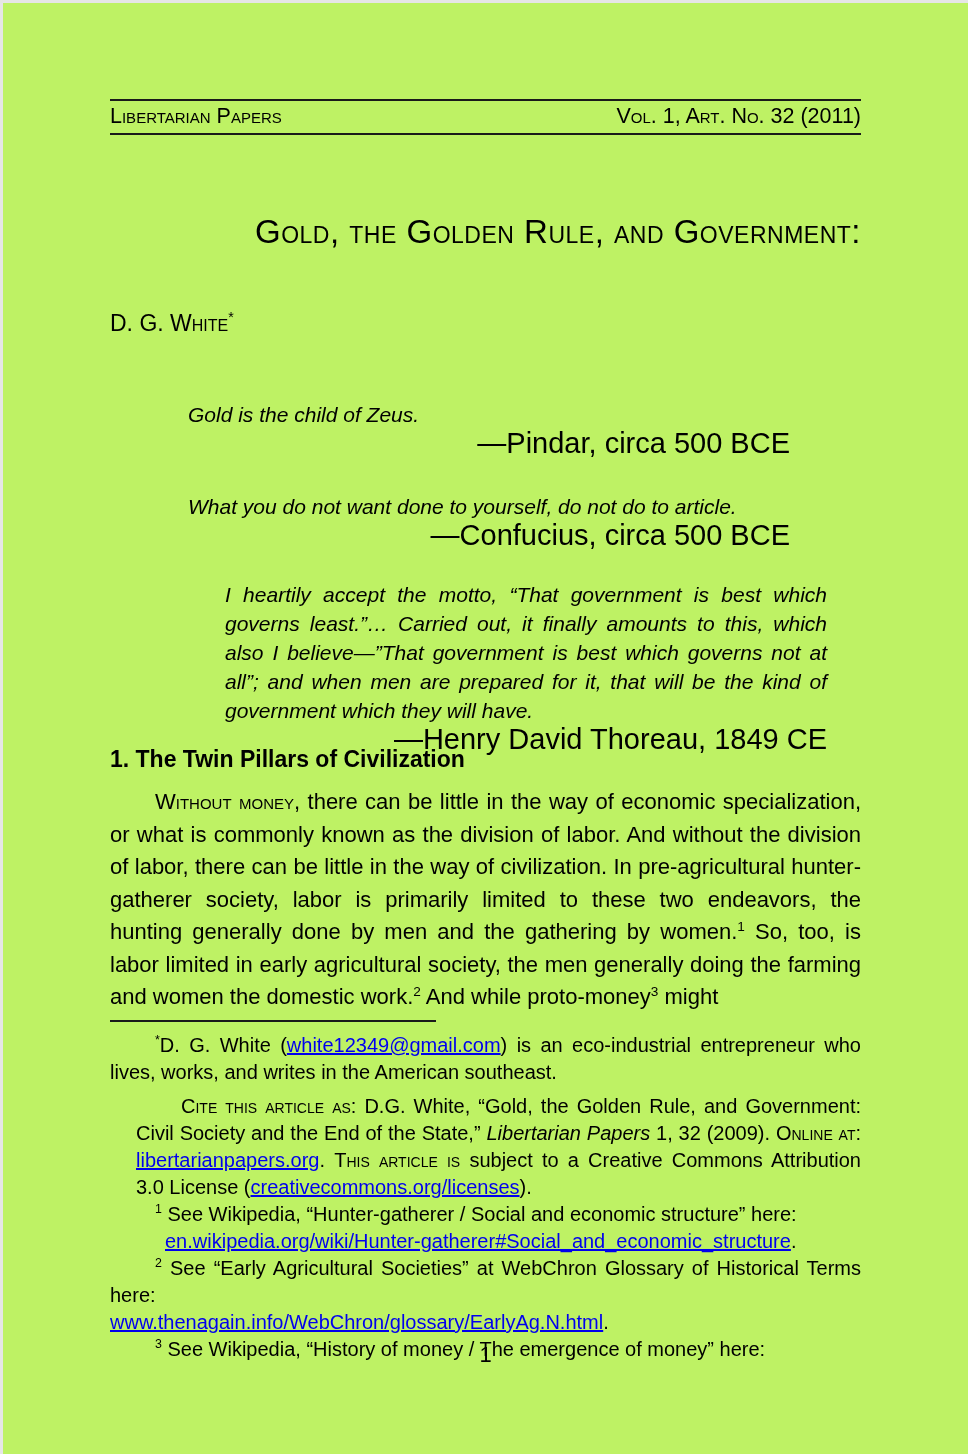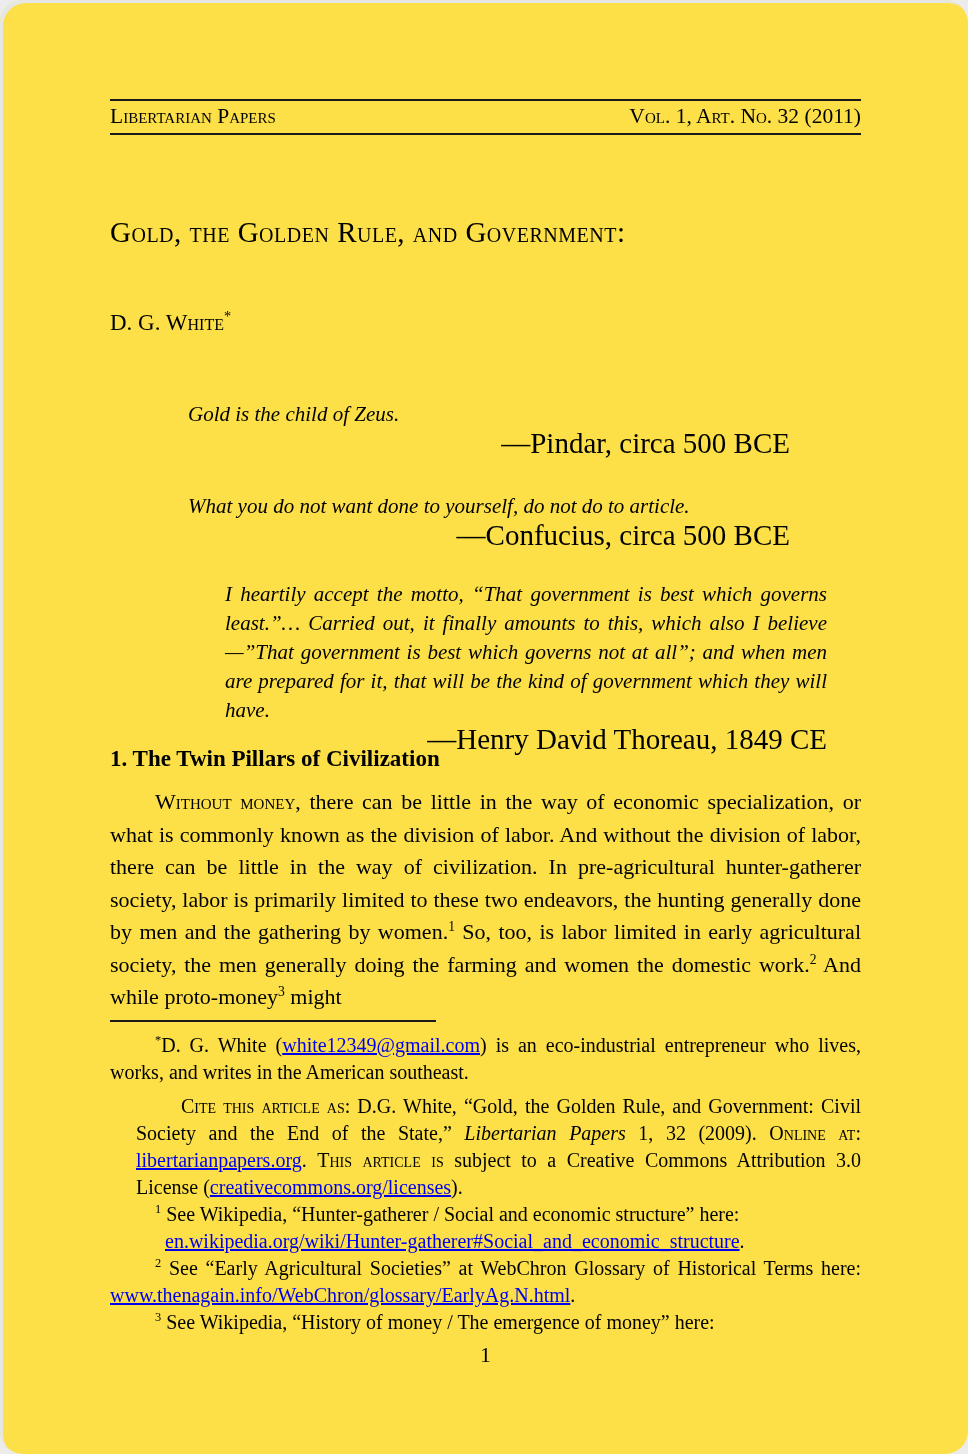--- a/index.html
+++ b/index.html
@@ -1,29 +1,29 @@
 <!DOCTYPE html>
 <html style="--link: #0000EE;"><head>
 <meta charset="utf-8">
 <style>
   html,body{margin:0;padding:0;background:#ececec;}
   .page{
-    position:relative;width:968px;height:1454px;background:#fde047;
-    font-family:Liberation Serif, serif;color:#000;
-    box-shadow:inset 3px 3px 0 #e6e6e6;overflow:hidden;border-radius:23px;
+    position:relative;width:968px;height:1454px;background:#bef264;
+    font-family:Liberation Sans, sans-serif;color:#000;
+    box-shadow:inset 3px 3px 0 #e6e6e6;overflow:hidden;
   }
   .header{
     position:absolute;top:99px;left:110px;width:751px;
     border-top:2px solid #1a1a1a;border-bottom:2px solid #1a1a1a;
     display:flex;justify-content:space-between;align-items:baseline;
     font-variant:small-caps;font-size:21.5px;padding:3px 0 4px 0;
   }
   .title-block{
-    position:absolute;top:212px;left:110px;width:751px;text-align:left;
-    font-variant:small-caps;font-size:29px;line-height:40px;letter-spacing:.5px;
+    position:absolute;top:212px;left:110px;width:751px;text-align:right;
+    font-variant:small-caps;font-size:33px;line-height:40px;letter-spacing:.5px;
   }
   .author-line{
     position:absolute;top:310px;left:110px;width:751px;text-align:left;
     font-variant:small-caps;font-size:23px;
   }
   .epigraph{position:absolute;left:188px;width:602px;font-size:21px;line-height:29px;}
   #epigraph-1{top:400px;}
   #epigraph-2{top:492px;}
   #epigraph-3{top:580px;margin-left:37px;}
   .quote{font-style:italic;text-align:justify;}

